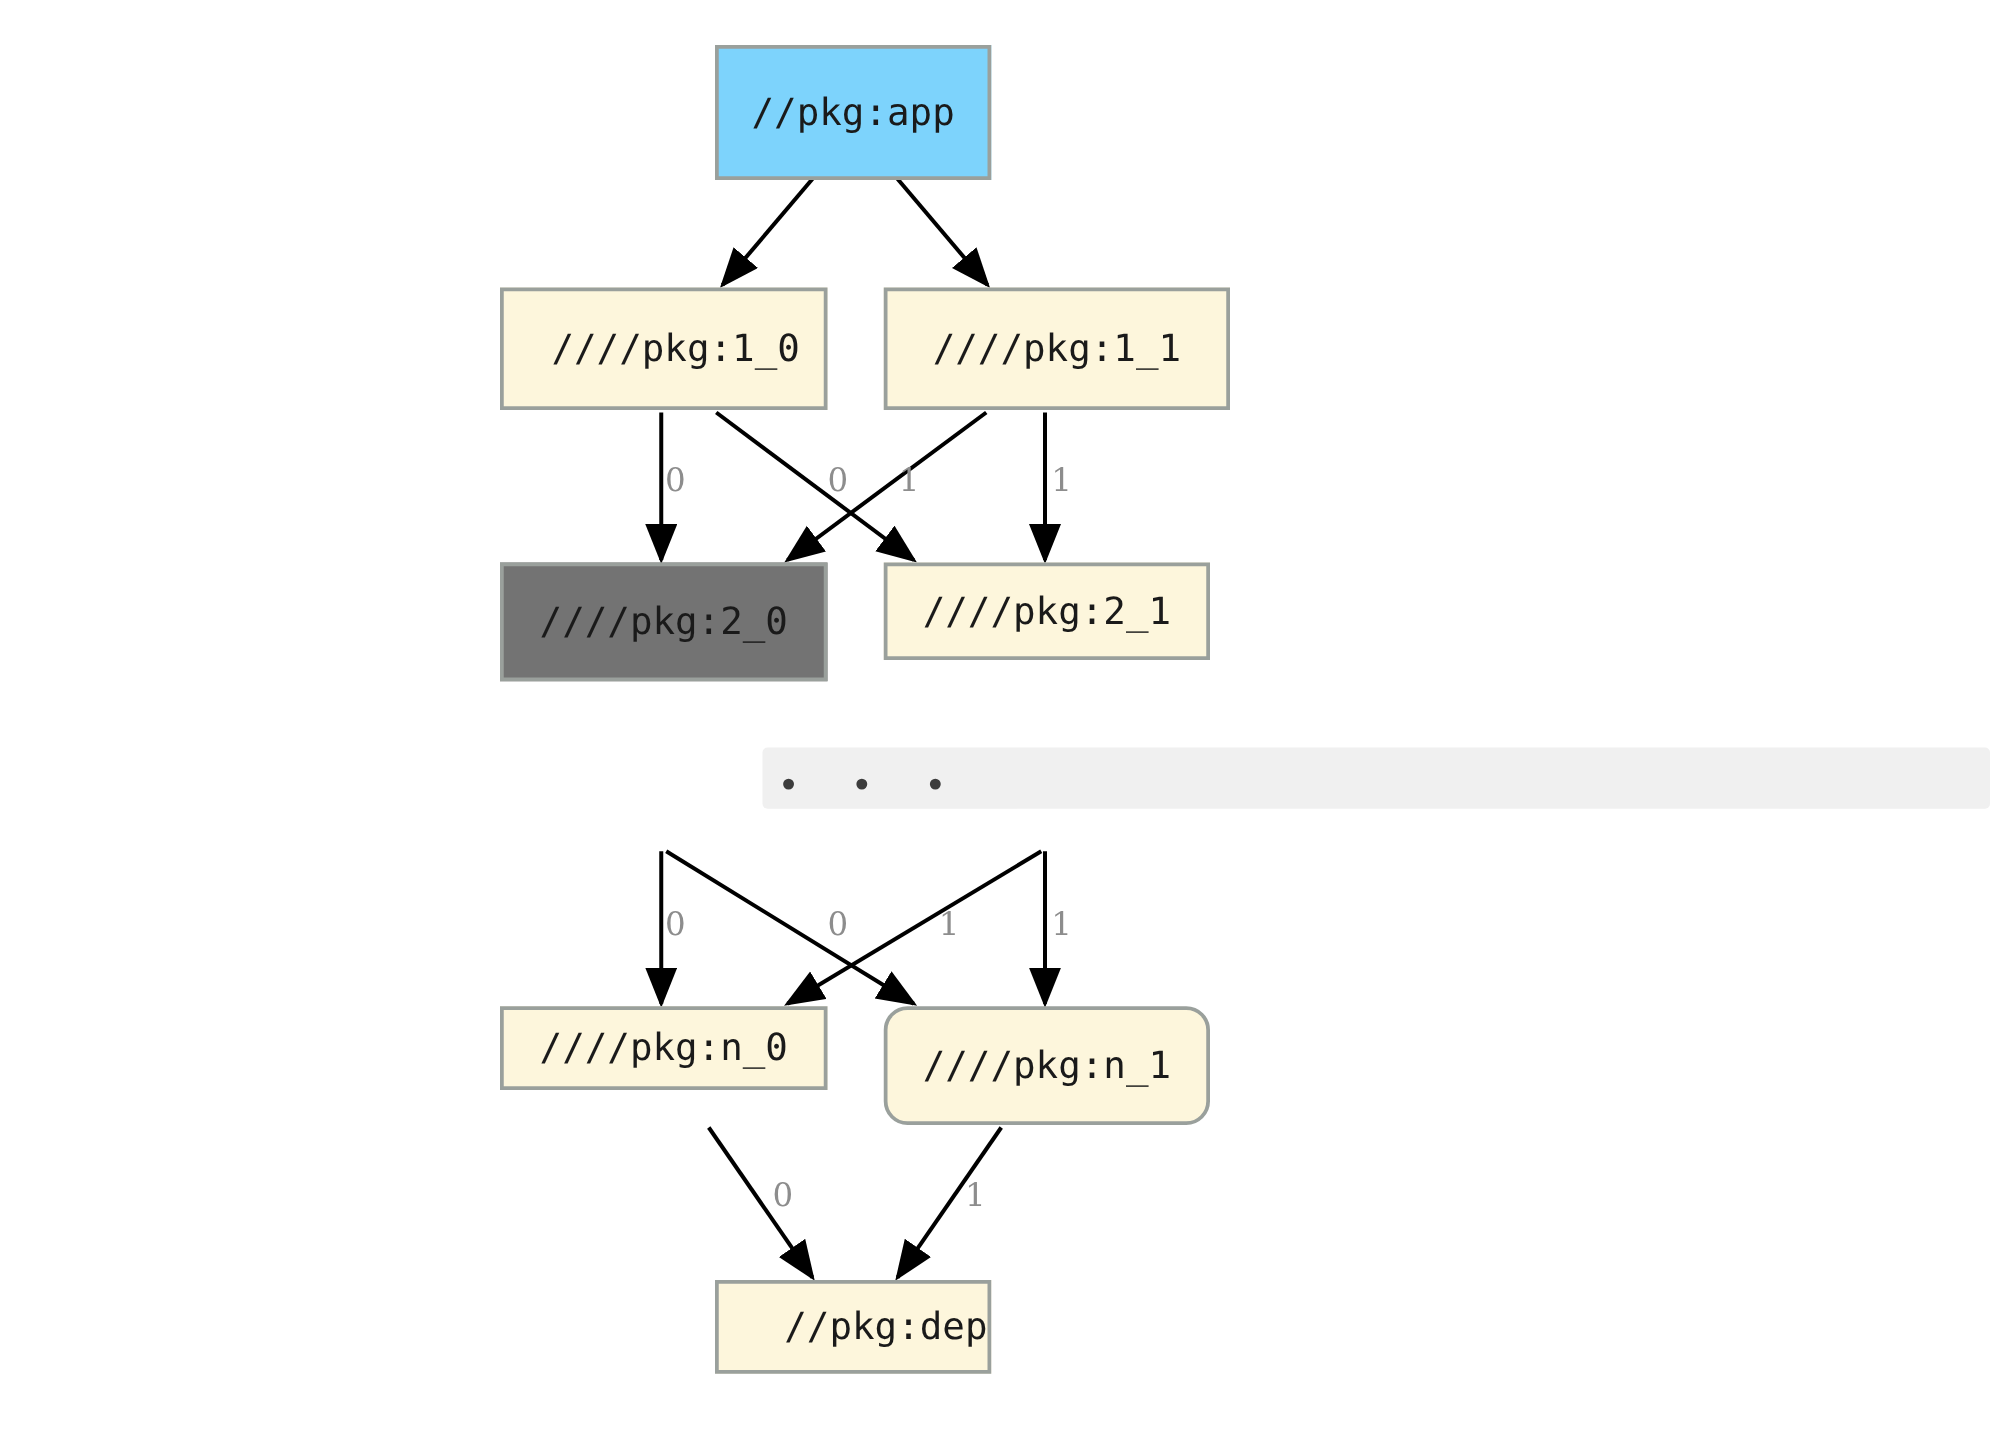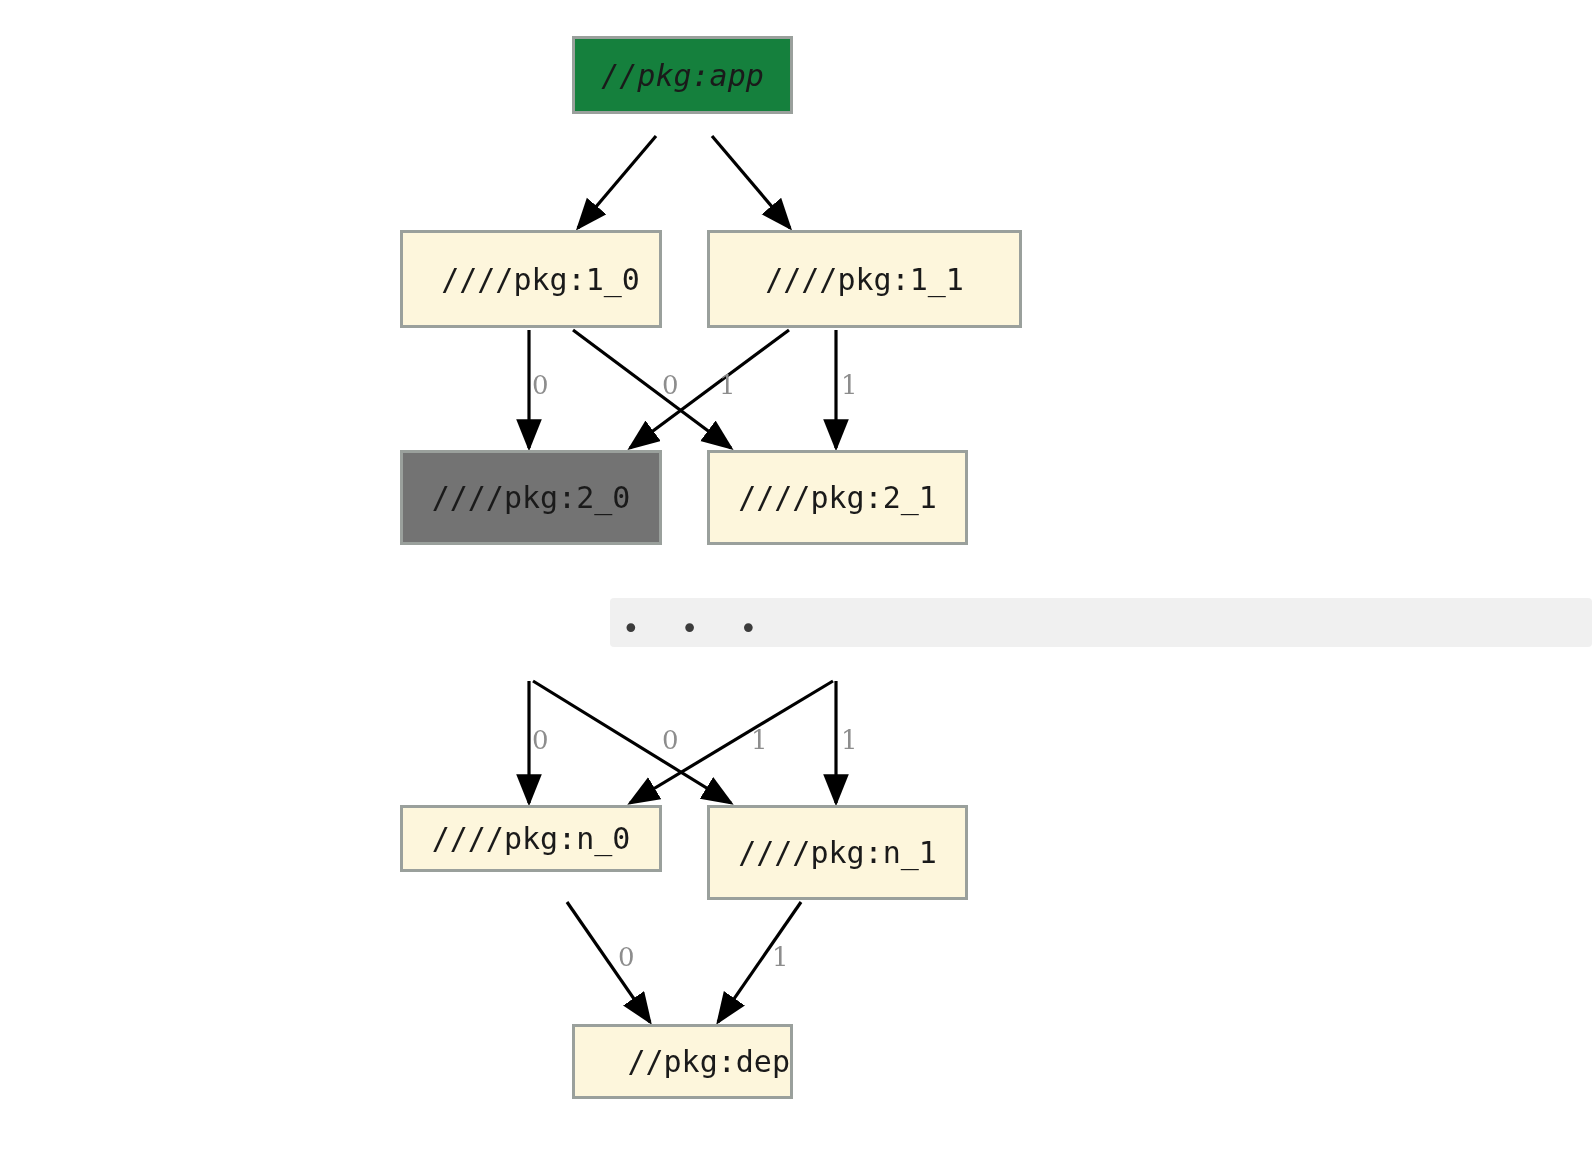--- a/index.html
+++ b/index.html
@@ -91,39 +91,39 @@
         <line x1="529" y1="681" x2="529" y2="803" stroke="#000000" stroke-width="3.2" marker-end="url(#arrowhead)"></line>
         <line x1="533" y1="681" x2="731" y2="803" stroke="#000000" stroke-width="3.2" marker-end="url(#arrowhead)"></line>
         <line x1="833" y1="681" x2="630" y2="803" stroke="#000000" stroke-width="3.2" marker-end="url(#arrowhead)"></line>
         <line x1="836" y1="681" x2="836" y2="803" stroke="#000000" stroke-width="3.2" marker-end="url(#arrowhead)"></line>
         <line x1="567" y1="902" x2="650" y2="1022" stroke="#000000" stroke-width="3.2" marker-end="url(#arrowhead)"></line>
         <line x1="801" y1="902" x2="718" y2="1022" stroke="#000000" stroke-width="3.2" marker-end="url(#arrowhead)"></line>
       </g>
   </svg>
 
   <div id="node-group">
-      <div class="node-box" style="left: 572px; top: 36px; width: 221px; height: 78px; background: #15803d; border-color: rgb(154, 160, 156); font-style: italic;">
+      <div class="node-box" style="left: 572px; top: 36px; width: 221px; height: 108px; background: #7dd3fc; border-color: rgb(154, 160, 156);">
         <span class="node-label">//pkg:app</span>
       </div>
       <div class="node-box" style="left: 400px; top: 230px; width: 262px; height: 98px; background: rgb(253, 246, 220); border-color: rgb(154, 160, 156); padding-left: 19px;">
         <span class="node-label">////pkg:1_0</span>
       </div>
-      <div class="node-box" style="left: 707px; top: 230px; width: 315px; height: 98px; background: rgb(253, 246, 220); border-color: rgb(154, 160, 156);">
+      <div class="node-box" style="left: 707px; top: 230px; width: 277px; height: 98px; background: rgb(253, 246, 220); border-color: rgb(154, 160, 156);">
         <span class="node-label">////pkg:1_1</span>
       </div>
       <div class="node-box" style="left: 400px; top: 450px; width: 262px; height: 95px; background: #737373; border-color: rgb(154, 160, 156);">
         <span class="node-label">////pkg:2_0</span>
       </div>
-      <div class="node-box" style="left: 707px; top: 450px; width: 261px; height: 95px; background: rgb(253, 246, 220); border-color: rgb(154, 160, 156);">
+      <div class="node-box" style="left: 707px; top: 450px; width: 261px; height: 78px; background: rgb(253, 246, 220); border-color: rgb(154, 160, 156);">
         <span class="node-label">////pkg:2_1</span>
       </div>
       <div class="node-box" style="left: 400px; top: 805px; width: 262px; height: 67px; background: rgb(253, 246, 220); border-color: rgb(154, 160, 156);">
         <span class="node-label">////pkg:n_0</span>
       </div>
-      <div class="node-box" style="left: 707px; top: 805px; width: 261px; height: 95px; background: rgb(253, 246, 220); border-color: rgb(154, 160, 156);">
+      <div class="node-box" style="left: 707px; top: 805px; width: 261px; height: 95px; background: rgb(253, 246, 220); border-color: rgb(154, 160, 156); border-radius: 19px;">
         <span class="node-label">////pkg:n_1</span>
       </div>
       <div class="node-box" style="left: 572px; top: 1024px; width: 221px; height: 75px; background: rgb(253, 246, 220); border-color: rgb(154, 160, 156); justify-content: flex-end;">
         <span class="node-label">//pkg:dep</span>
       </div>
     </div>
 
   <div id="label-group">
       <div class="edge-label" style="left: 532px; top: 370px; color: rgb(141, 141, 141);">0</div>
       <div class="edge-label" style="left: 662px; top: 370px; color: rgb(141, 141, 141);">0</div>

